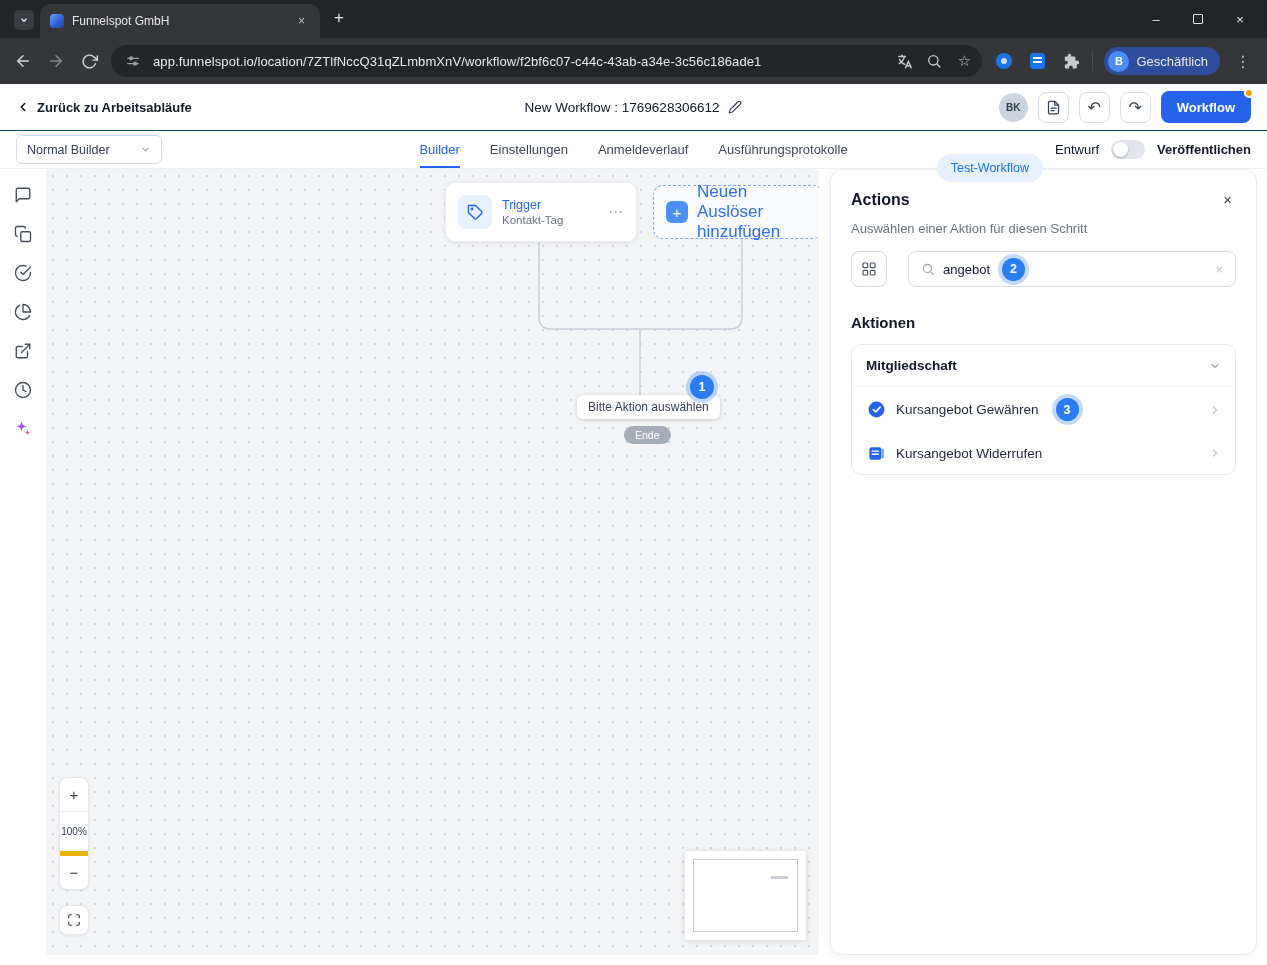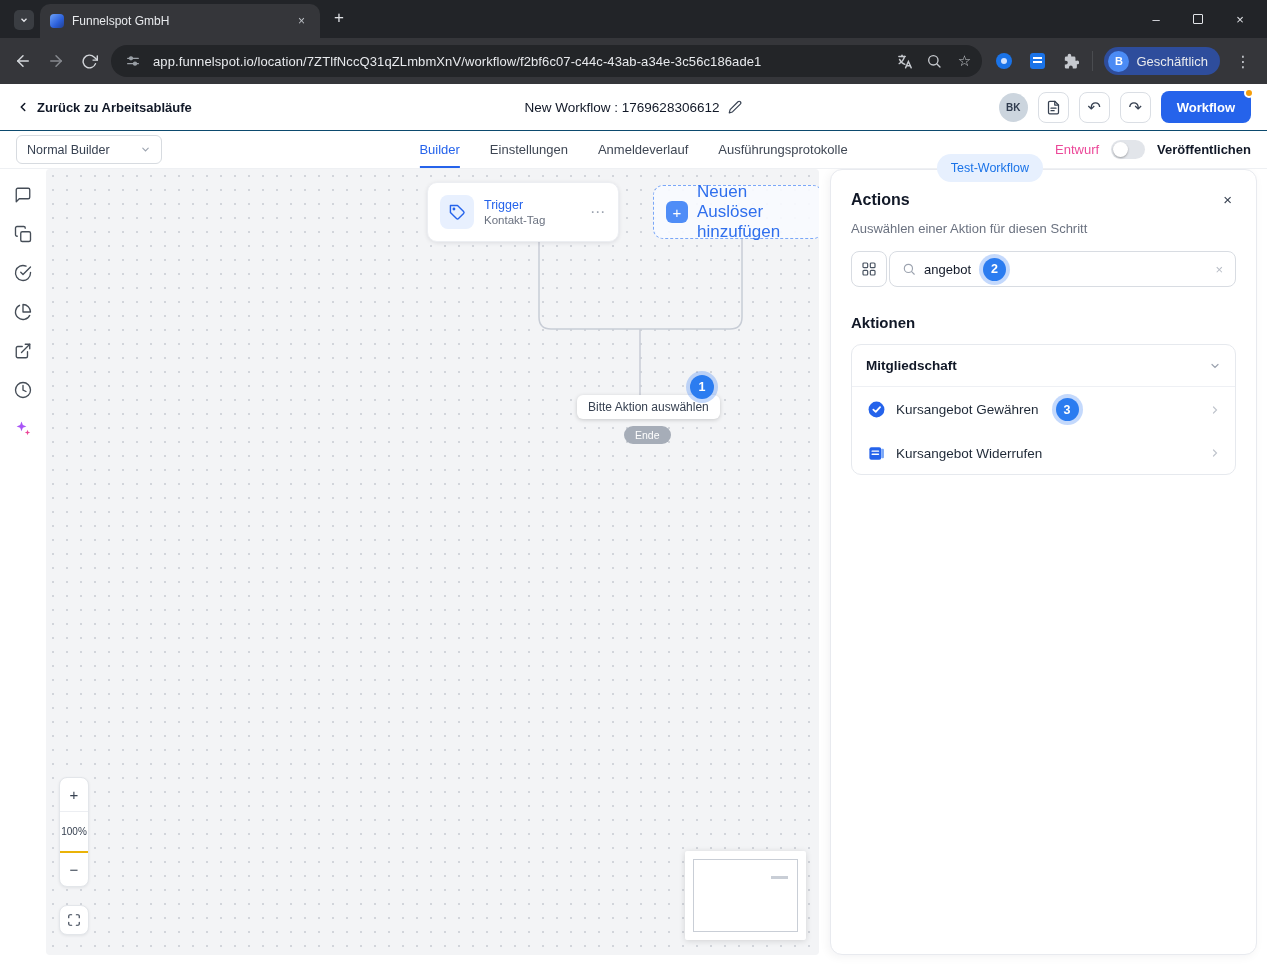--- a/index.html
+++ b/index.html
@@ -62,36 +62,36 @@
             position:relative; background:#fff; }
   .builder-select { height:29px; border:1px solid #d7dbe0; border-radius:6px; display:flex; align-items:center;
                     gap:30px; padding:0 10px; font-size:12.5px; color:#374151; background:#fff; }
   .tabs { position:absolute; left:50%; transform:translateX(-50%); display:flex; gap:30px; height:100%; }
   .tab-item { display:flex; align-items:center; font-size:13px; color:#3f4754; height:100%;
               border-bottom:2px solid transparent; padding-top:2px; cursor:pointer; }
   .tab-item.active { color:#2563eb; border-bottom-color:#2563eb; font-weight:500; }
   .subnav-right { margin-left:auto; display:flex; align-items:center; gap:12px; }
   .test-pill { height:28px; padding:0 14px; border-radius:14px; background:#e7f0fe; color:#1a73e8;
                font-size:12.5px; font-weight:500; display:flex; align-items:center; cursor:pointer;margin-top:36px; }
-  .draft-label { font-size:13px; color:#ec4899; font-weight:500; }
+  .draft-label { font-size:13px; color:#0f172a; font-weight:500; }
   .toggle { width:34px; height:19px; border-radius:10px; background:#e2e5ea; position:relative; cursor:pointer; }
   .toggle::after { content:""; position:absolute; left:2px; top:2px; width:15px; height:15px; border-radius:50%;
                    background:#fff; box-shadow:0 1px 2px rgba(0,0,0,.3); }
   .publish-label { font-size:13px; color:#111827; font-weight:700; }
 
   
   .app-body { display:flex; height:795px; background:#fff; }
   .rail { width:46px; display:flex; flex-direction:column; align-items:center; padding-top:17px; gap:21px; }
   .rail-ic { width:18px; height:18px; display:flex; align-items:center; justify-content:center; cursor:pointer; }
 
   .canvas { position:relative; flex:1; margin:0 11px 9px 0; background-color:#f3f4f6; border-radius:4px;
             background-image:radial-gradient(#d2d5db 1.1px, transparent 1.1px); background-size:14px 14px; overflow:hidden; }
   .connectors { position:absolute; inset:0; pointer-events:none; }
 
-  .node-trigger { position:absolute; left:381px; top:13px; width:192px; height:60px; background:#fff;
+  .node-trigger { position:absolute; left:399px; top:13px; width:192px; height:60px; background:#fff;
                   border:1px solid #eceef2; border-radius:10px; box-shadow:0 1px 4px rgba(16,24,40,.10);
                   display:flex; align-items:center; gap:10px; padding:0 12px; cursor:pointer; }
   .trigger-icon { width:34px; height:34px; border-radius:8px; background:#e8f0fe; display:flex;
                   align-items:center; justify-content:center; flex:0 0 auto; }
   .trigger-texts { display:flex; flex-direction:column; gap:2px; min-width:0; }
   .trigger-title { font-size:12.5px; color:#2563eb; font-weight:500; }
   .trigger-sub { font-size:11.5px; color:#6b7280; }
   .node-menu { margin-left:auto; color:#9ca3af; font-size:15px; letter-spacing:1px; cursor:pointer; }
 
   .add-trigger { position:absolute; left:607px; top:16px; width:170px; height:54px; border:1.5px dashed #7aa7f8;
@@ -108,38 +108,38 @@
 
   .step-badge { display:inline-flex; align-items:center; justify-content:center; width:24px; height:24px;
                 border-radius:50%; background:#2b7cf0; color:#fff; font-size:12.5px; font-weight:700;
                 box-shadow:0 0 0 4px rgba(59,130,246,.30); flex:0 0 auto; }
   .badge-1 { position:absolute; left:644px; top:206px; }
 
   .zoom-group { position:absolute; left:13px; top:608px; width:30px; background:#fff; border:1px solid #e3e6ea;
                 border-radius:8px; box-shadow:0 1px 3px rgba(16,24,40,.08); display:flex; flex-direction:column;
                 align-items:stretch; text-align:center; overflow:hidden; }
   .zoom-cell { padding:8px 0; font-size:15px; color:#374151; cursor:pointer; }
-  .zoom-level { padding:14px 0; font-size:10px; color:#374151; border-top:1px solid #eceef2; border-bottom:2px solid #eab308; }
+  .zoom-level { padding:14px 0; font-size:10px; color:#374151; border-top:1px solid #eceef2; border-bottom:5px solid #eab308; }
   .expand-btn { position:absolute; left:13px; top:736px; width:30px; height:30px; background:#fff;
                 border:1px solid #e3e6ea; border-radius:8px; box-shadow:0 1px 3px rgba(16,24,40,.08);
                 display:flex; align-items:center; justify-content:center; cursor:pointer; }
 
   .minimap { position:absolute; left:639px; top:682px; width:121px; height:89px; background:#fff;
              box-shadow:0 1px 6px rgba(0,0,0,.14); border-radius:2px; padding:8px; }
   .minimap-view { width:100%; height:100%; border:1.5px solid #c9ced6; position:relative; background:#fff; }
   .minimap-node { position:absolute; right:9px; top:16px; width:17px; height:3px; background:#c9ced6; }
 
   
   .panel { width:427px; margin:0 10px 9px 0; background:#fff; border:1px solid #e8eaef; border-radius:12px;
            box-shadow:-2px 2px 10px rgba(16,24,40,.05); overflow:hidden; }
   .panel-head { display:flex; align-items:center; justify-content:space-between; padding:19px 20px 0; }
   .panel-title { font-size:16px; font-weight:700; color:#111827; }
   .panel-close { font-size:15px; color:#374151; cursor:pointer; padding:2px 4px; }
   .panel-sub { padding:11px 20px 0; font-size:13px; color:#6b7280; }
-  .search-row { display:flex; gap:2px; align-items:center; padding:15px 20px 0; }
+  .search-row { display:flex; gap:21px; align-items:center; padding:15px 20px 0; }
   .grid-btn { width:36px; height:36px; flex:0 0 auto; border:1px solid #d8dce2; border-radius:8px;
               background:#fff; display:flex; align-items:center; justify-content:center; cursor:pointer; }
   .search-box { flex:1; height:36px; border:1px solid #d8dce2; border-radius:8px; display:flex;
                 align-items:center; gap:8px; padding:0 12px; cursor:text; }
   .search-value { font-size:13px; color:#111827; }
   .search-box .step-badge { margin-left:4px; width:23px; height:23px; }
   .clear-btn { margin-left:auto; color:#b7bcc5; font-size:13px; cursor:pointer; }
   .section-title { padding:27px 20px 0; font-size:15px; font-weight:700; color:#111827; }
   .group { margin:13px 20px 0; border:1px solid #e6e9ee; border-radius:10px; background:#fff; }
   .group-head { display:flex; align-items:center; justify-content:space-between; padding:13px 14px;

